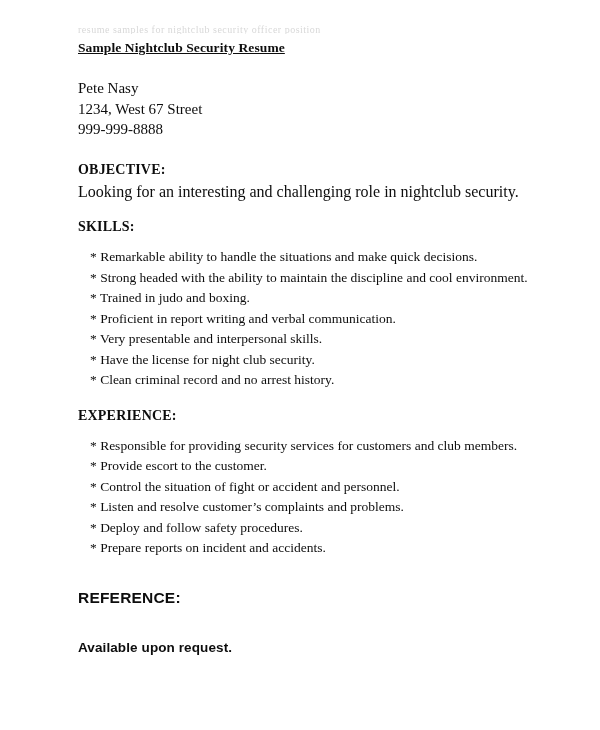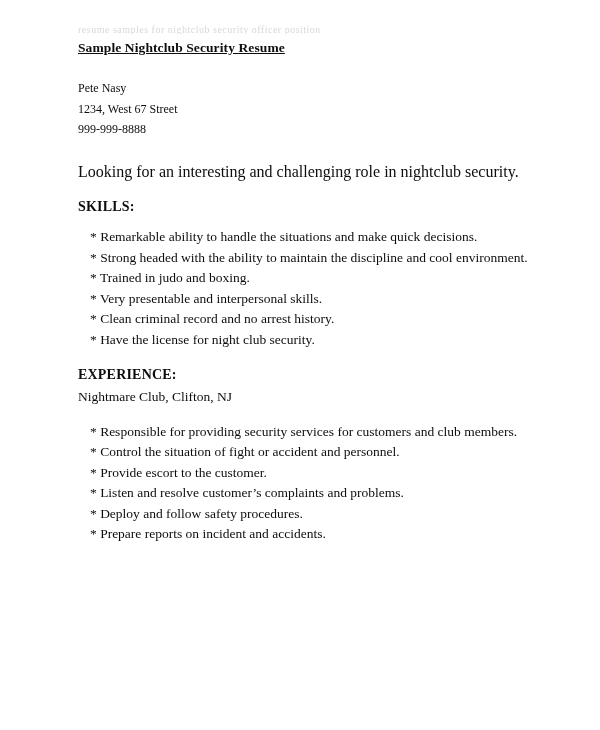--- a/index.html
+++ b/index.html
@@ -46,21 +46,21 @@
     font-weight: bold;
     font-size: 13.5px;
     text-decoration: underline;
     margin: 0 0 22px 0;
     letter-spacing: 0.1px;
   }
   .contact-block {
     margin: 0 0 22px 0;
   }
   .contact-line {
-    font-size: 12px;
+    font-size: 15px;
     line-height: 20.5px;
   }
   .section {
     margin: 0 0 6px 0;
   }
   .section-heading {
     font-weight: bold;
     font-size: 14px;
     margin: 17px 0 4px 0;
     letter-spacing: 0.2px;
@@ -113,43 +113,48 @@
 
     <h1 class="doc-title">Sample Nightclub Security Resume</h1>
 
     <div class="contact-block">
       <div class="contact-line">Pete Nasy</div>
       <div class="contact-line">1234, West 67 Street</div>
       <div class="contact-line">999-999-8888</div>
     </div>
 
     <div class="section">
+      <div class="section-heading first">OBJECTIVE:</div>
       <div class="body-line">Looking for an interesting and challenging role in nightclub security.</div>
     </div>
 
     <div class="section">
       <div class="section-heading">SKILLS:</div>
       <ul class="bullet-list">
         <li class="bullet-item">* Remarkable ability to handle the situations and make quick decisions.</li>
         <li class="bullet-item">* Strong headed with the ability to maintain the discipline and cool environment.</li>
         <li class="bullet-item">* Trained in judo and boxing.</li>
+        <li class="bullet-item">* Proficient in report writing and verbal communication.</li>
         <li class="bullet-item">* Very presentable and interpersonal skills.</li>
+        <li class="bullet-item">* Have the license for night club security.</li>
         <li class="bullet-item">* Clean criminal record and no arrest history.</li>
-        <li class="bullet-item">* Have the license for night club security.</li>
       </ul>
     </div>
 
     <div class="section">
       <div class="section-heading">EXPERIENCE:</div>
-      <div class="exp-org">Nightmare Club, Clifton, NJ</div>
       <ul class="bullet-list">
         <li class="bullet-item">* Responsible for providing security services for customers and club members.</li>
+        <li class="bullet-item">* Provide escort to the customer.</li>
         <li class="bullet-item">* Control the situation of fight or accident and personnel.</li>
-        <li class="bullet-item">* Provide escort to the customer.</li>
         <li class="bullet-item">* Listen and resolve customer’s complaints and problems.</li>
         <li class="bullet-item">* Deploy and follow safety procedures.</li>
         <li class="bullet-item">* Prepare reports on incident and accidents.</li>
       </ul>
     </div>
 
+    <div class="section">
+      <div class="ref-heading">REFERENCE:</div>
+      <div class="ref-text">Available upon request.</div>
+    </div>
 
   </div>
 </div>
 
 </body></html>

